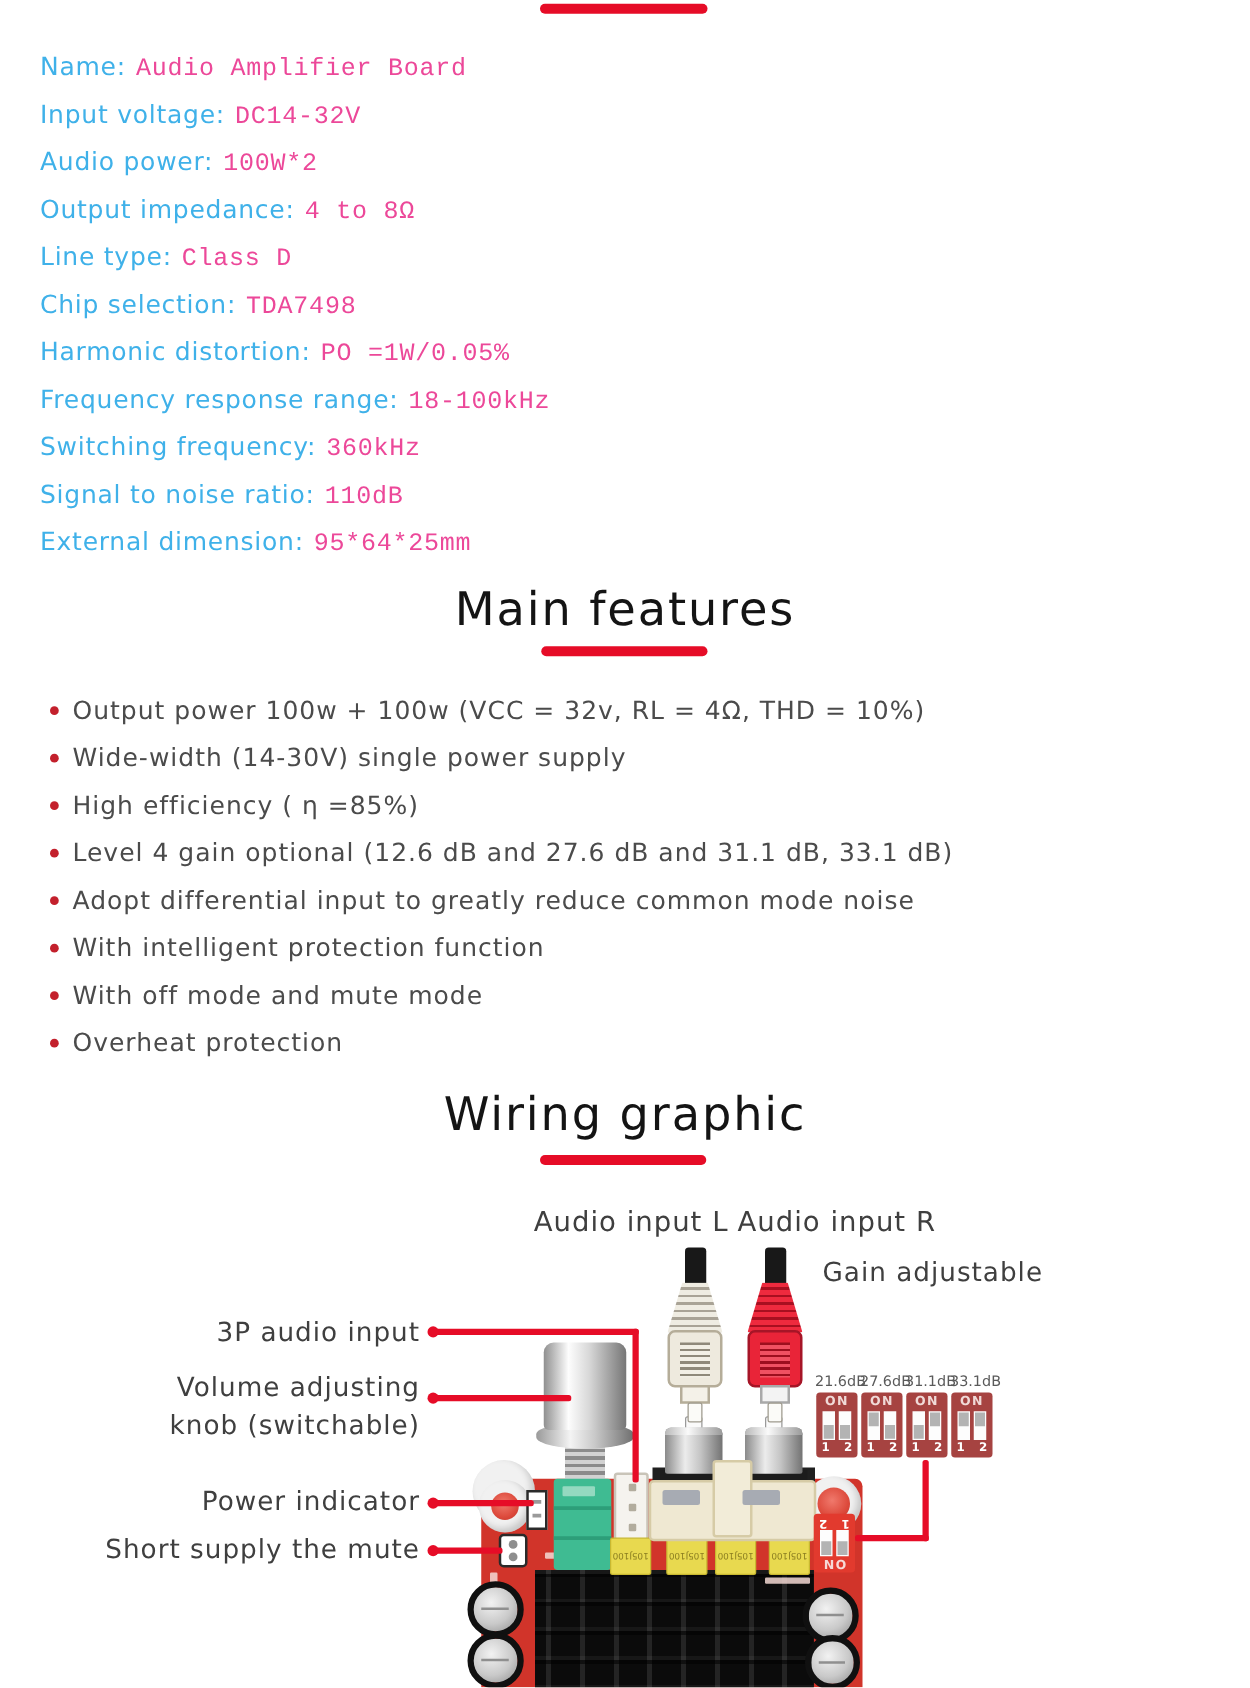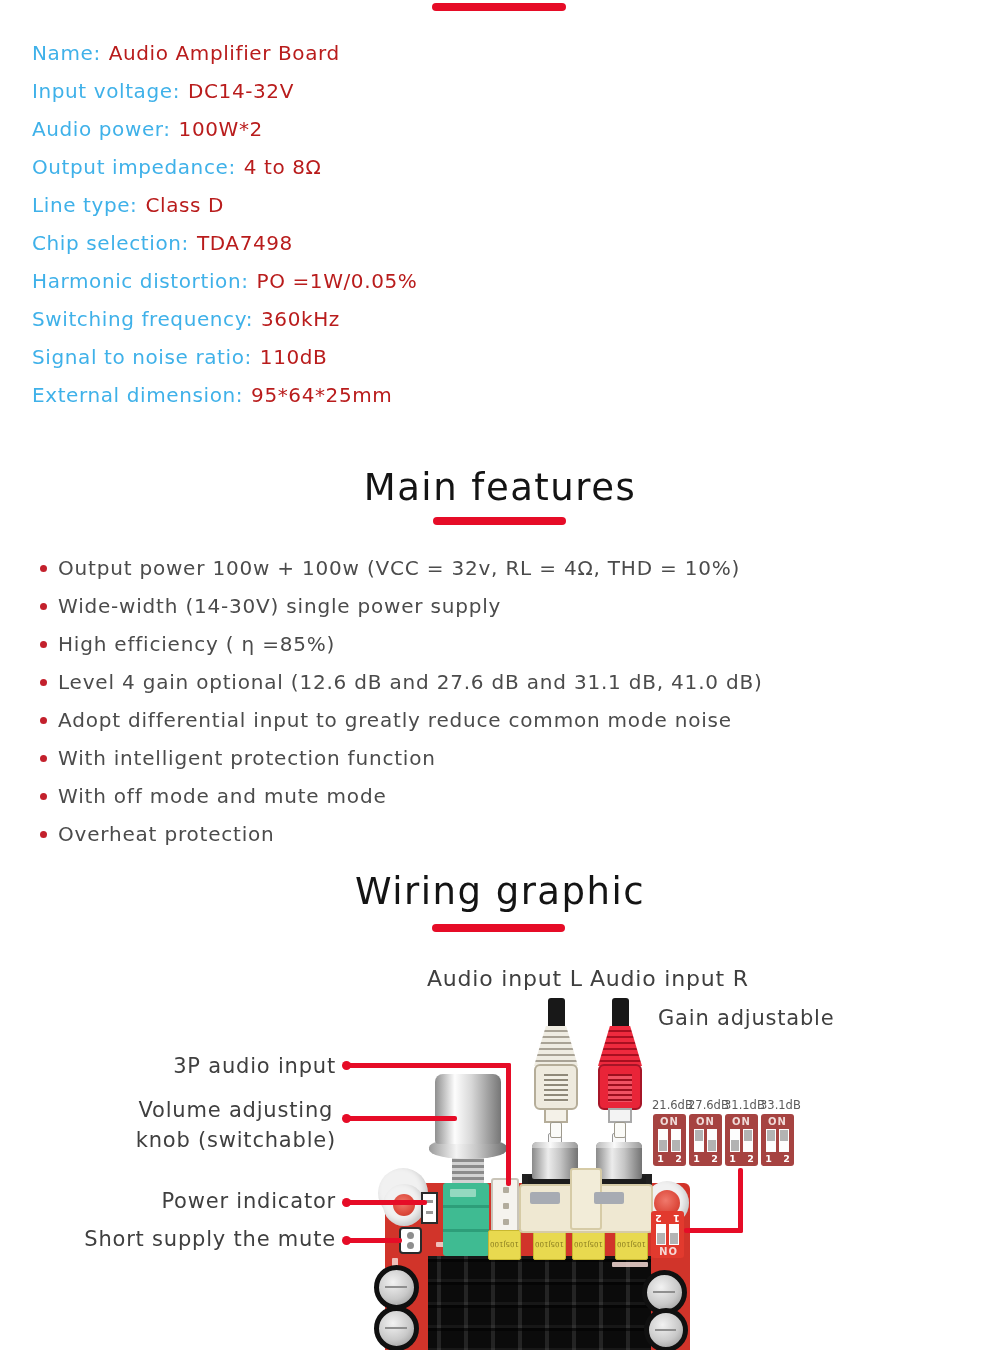--- a/index.html
+++ b/index.html
@@ -6,37 +6,37 @@
   #canvas{
     position:relative;width:1000px;height:1350px;background:#ffffff;
     overflow:hidden;font-family:"DejaVu Sans","Liberation Sans",sans-serif;
   }
   
   .top-bar{position:absolute;left:432px;top:3px;width:134px;height:8px;background:#e60c27;border-radius:4px;}
   
   .specs{position:absolute;left:32px;top:34px;}
   .spec-row{height:38px;line-height:38px;font-size:20px;letter-spacing:.6px;white-space:nowrap;}
   .spec-label{color:#3fb1e9;margin-right:8px;}
-  .spec-value{color:#b91c1c;}
+  .spec-value{color:#ec4899;font-family:Liberation Mono, monospace;}
   
   .section-heading{position:absolute;left:0;width:1000px;text-align:center;font-size:37px;color:#141414;letter-spacing:1.5px;}
   .heading-main{top:466px;}
   .heading-wiring{top:870px;}
   .underline-bar{position:absolute;width:133px;height:8px;background:#e60c27;border-radius:4px;left:433px;}
   .underline-main{top:517px;}
   .underline-wiring{top:924px;left:432px;}
   
   .features{position:absolute;left:40px;top:549px;}
   .feature-row{height:38px;line-height:38px;font-size:20px;letter-spacing:.8px;color:#4b4b4b;white-space:nowrap;}
   .bullet{display:inline-block;width:7px;height:7px;border-radius:50%;background:#c3202c;margin-right:11px;vertical-align:3px;}
   
   .diag-label{position:absolute;font-size:21px;color:#3f3f3f;letter-spacing:.8px;white-space:nowrap;}
   .lbl-audio-l{left:427px;top:966px;font-size:22px;}
   .lbl-audio-r{left:590px;top:966px;font-size:22px;}
-  .lbl-right-align{right:664px;text-align:center;}
+  .lbl-right-align{right:664px;text-align:right;}
   .lbl-p3{top:1054px;}
   .lbl-volume{top:1095px;line-height:30px;}
   .lbl-power{top:1189px;}
   .lbl-mute{top:1227px;}
   .lbl-gain{left:658px;top:1006px;}
   
   .rline{position:absolute;background:#e60c27;z-index:10;border-radius:2px;}
   .rline-dot::before{content:"";position:absolute;left:-2px;top:-2px;width:9px;height:9px;border-radius:50%;background:#e60c27;}
   .l-p3-h{left:344px;top:1063px;width:167px;height:5px;}
   .l-p3-v{left:506px;top:1063px;width:5px;height:123px;}
@@ -166,33 +166,34 @@
   <div class="top-bar"></div>
 
   <div class="specs">
     <div class="spec-row"><span class="spec-label">Name:</span><span class="spec-value">Audio Amplifier Board</span></div>
     <div class="spec-row"><span class="spec-label">Input voltage:</span><span class="spec-value">DC14-32V</span></div>
     <div class="spec-row"><span class="spec-label">Audio power:</span><span class="spec-value">100W*2</span></div>
     <div class="spec-row"><span class="spec-label">Output impedance:</span><span class="spec-value">4 to 8Ω</span></div>
     <div class="spec-row"><span class="spec-label">Line type:</span><span class="spec-value">Class D</span></div>
     <div class="spec-row"><span class="spec-label">Chip selection:</span><span class="spec-value">TDA7498</span></div>
     <div class="spec-row"><span class="spec-label">Harmonic distortion:</span><span class="spec-value">PO =1W/0.05%</span></div>
+    <div class="spec-row"><span class="spec-label">Frequency response range:</span><span class="spec-value">18-100kHz</span></div>
     <div class="spec-row"><span class="spec-label">Switching frequency:</span><span class="spec-value">360kHz</span></div>
     <div class="spec-row"><span class="spec-label">Signal to noise ratio:</span><span class="spec-value">110dB</span></div>
     <div class="spec-row"><span class="spec-label">External dimension:</span><span class="spec-value">95*64*25mm</span></div>
   </div>
 
   <div class="section-heading heading-main">Main features</div>
   <div class="underline-bar underline-main"></div>
 
   <div class="features">
     <div class="feature-row"><span class="bullet"></span><span>Output power 100w + 100w (VCC = 32v, RL = 4Ω, THD = 10%)</span></div>
     <div class="feature-row"><span class="bullet"></span><span>Wide-width (14-30V) single power supply</span></div>
     <div class="feature-row"><span class="bullet"></span><span>High efficiency ( η =85%)</span></div>
-    <div class="feature-row"><span class="bullet"></span><span>Level 4 gain optional (12.6 dB and 27.6 dB and 31.1 dB, 41.0 dB)</span></div>
+    <div class="feature-row"><span class="bullet"></span><span>Level 4 gain optional (12.6 dB and 27.6 dB and 31.1 dB, 33.1 dB)</span></div>
     <div class="feature-row"><span class="bullet"></span><span>Adopt differential input to greatly reduce common mode noise</span></div>
     <div class="feature-row"><span class="bullet"></span><span>With intelligent protection function</span></div>
     <div class="feature-row"><span class="bullet"></span><span>With off mode and mute mode</span></div>
     <div class="feature-row"><span class="bullet"></span><span>Overheat protection</span></div>
   </div>
 
   <div class="section-heading heading-wiring">Wiring graphic</div>
   <div class="underline-bar underline-wiring"></div>
 
   <div class="diag-label lbl-audio-l">Audio input L</div>

